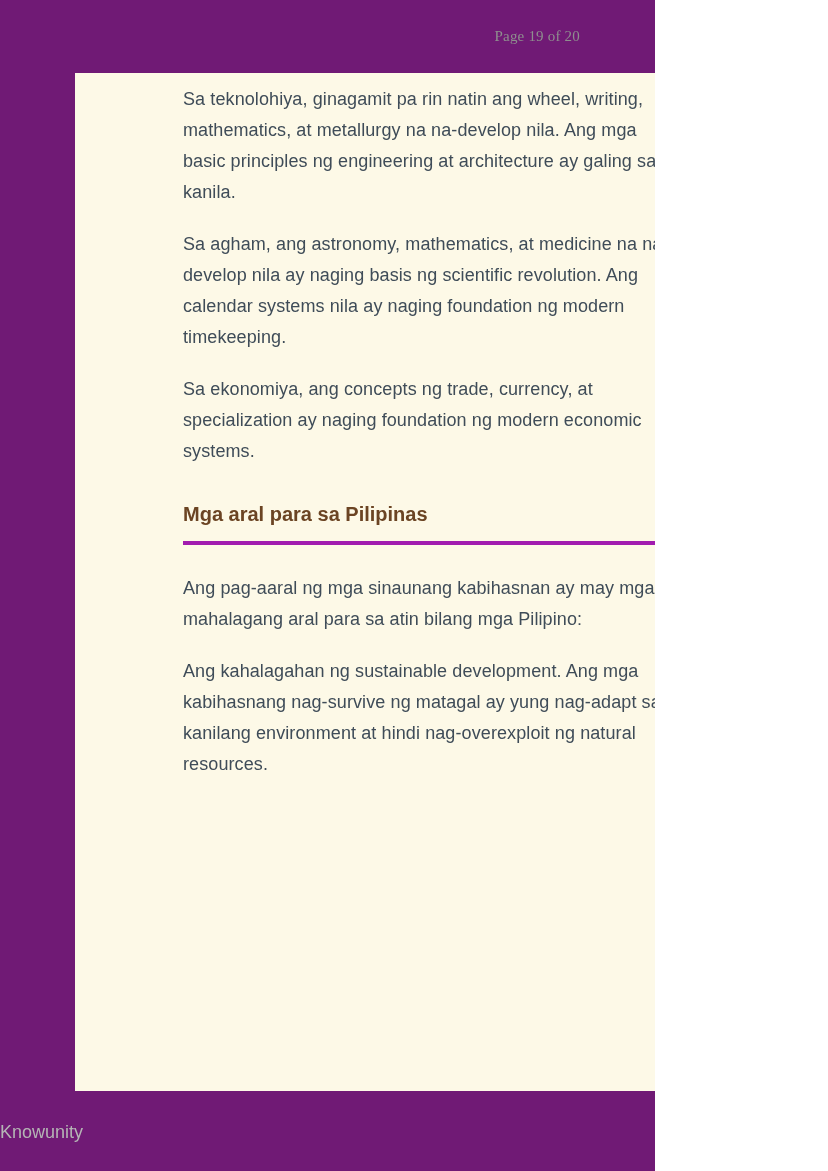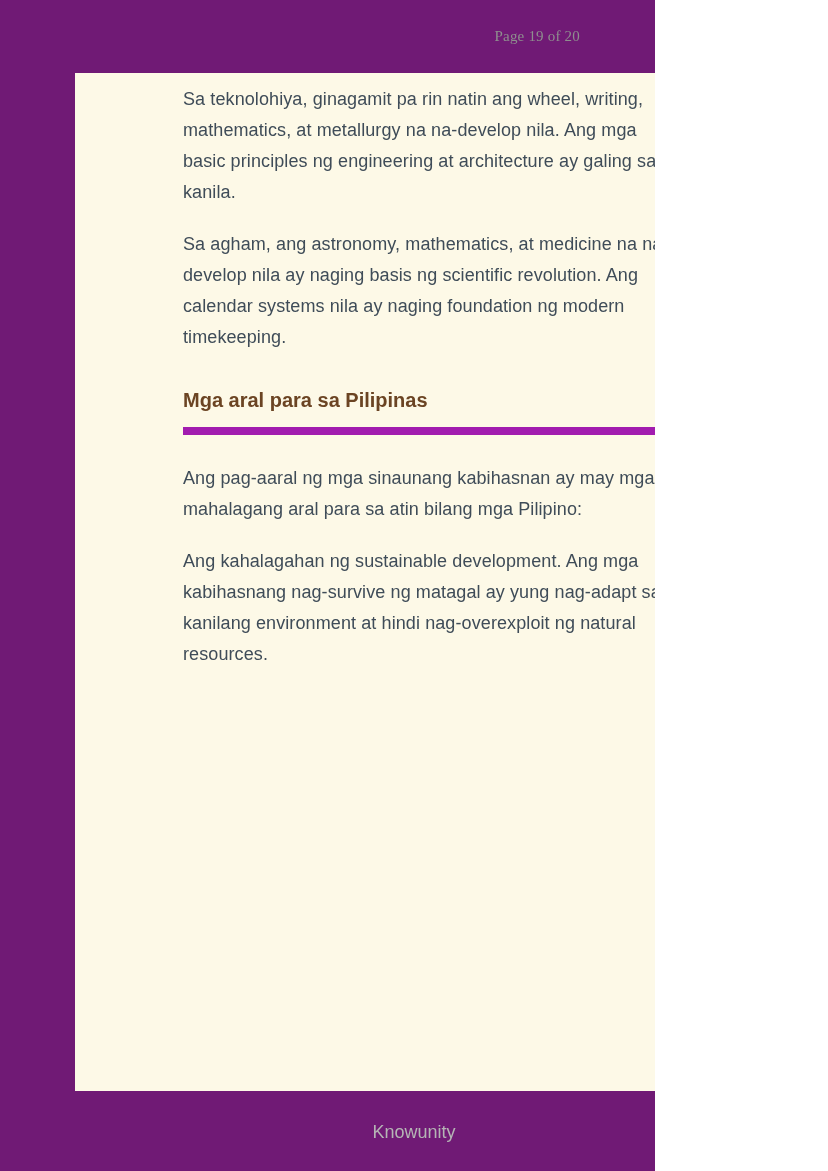--- a/index.html
+++ b/index.html
@@ -44,47 +44,47 @@
   .body-para.first {
     margin-top: 7px;
   }
   .section-heading {
     font-size: 20px;
     line-height: 27px;
     font-weight: bold;
     color: #6b4423;
     margin: 34px 0 28px 0;
     padding-bottom: 13px;
-    border-bottom: 8px solid #a21caf;
+    border-bottom: 4px solid #a21caf;
   }
   .footer-brand {
     position: absolute;
     left: 0;
     top: 1122px;
     width: 828px;
-    text-align: center;
     font-size: 18px;
     color: #b5b5b5;
   }
 </style>
 </head>
 <body>
 
 <div class="page">
 
   <div class="page-number">Page 19 of 20</div>
 
   <div class="content-panel">
 
     <p class="body-para first">Sa teknolohiya, ginagamit pa rin natin ang wheel, writing, mathematics, at metallurgy na na-develop nila. Ang mga basic principles ng engineering at architecture ay galing sa kanila.</p>
 
 
     <p class="body-para">Sa agham, ang astronomy, mathematics, at medicine na na-develop nila ay naging basis ng scientific revolution. Ang calendar systems nila ay naging foundation ng modern timekeeping.</p>
 
 
+    <p class="body-para">Sa ekonomiya, ang concepts ng trade, currency, at specialization ay naging foundation ng modern economic systems.</p>
 
     <h2 class="section-heading">Mga aral para sa Pilipinas</h2>
 
     <p class="body-para">Ang pag-aaral ng mga sinaunang kabihasnan ay may mga mahalagang aral para sa atin bilang mga Pilipino:</p>
 
     <p class="body-para">Ang kahalagahan ng sustainable development. Ang mga kabihasnang nag-survive ng matagal ay yung nag-adapt sa kanilang environment at hindi nag-overexploit ng natural resources.</p>
 
   </div>
 
   <div class="footer-brand">Knowunity</div>

